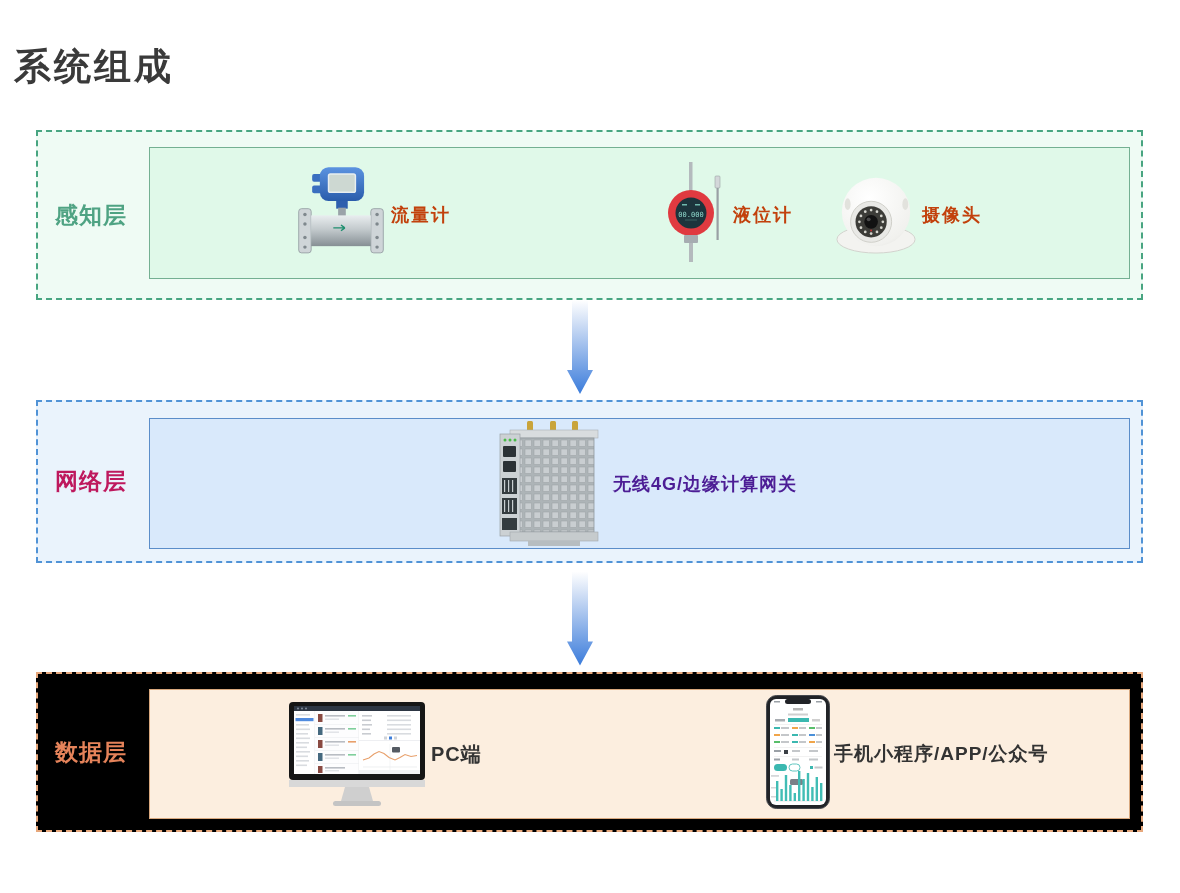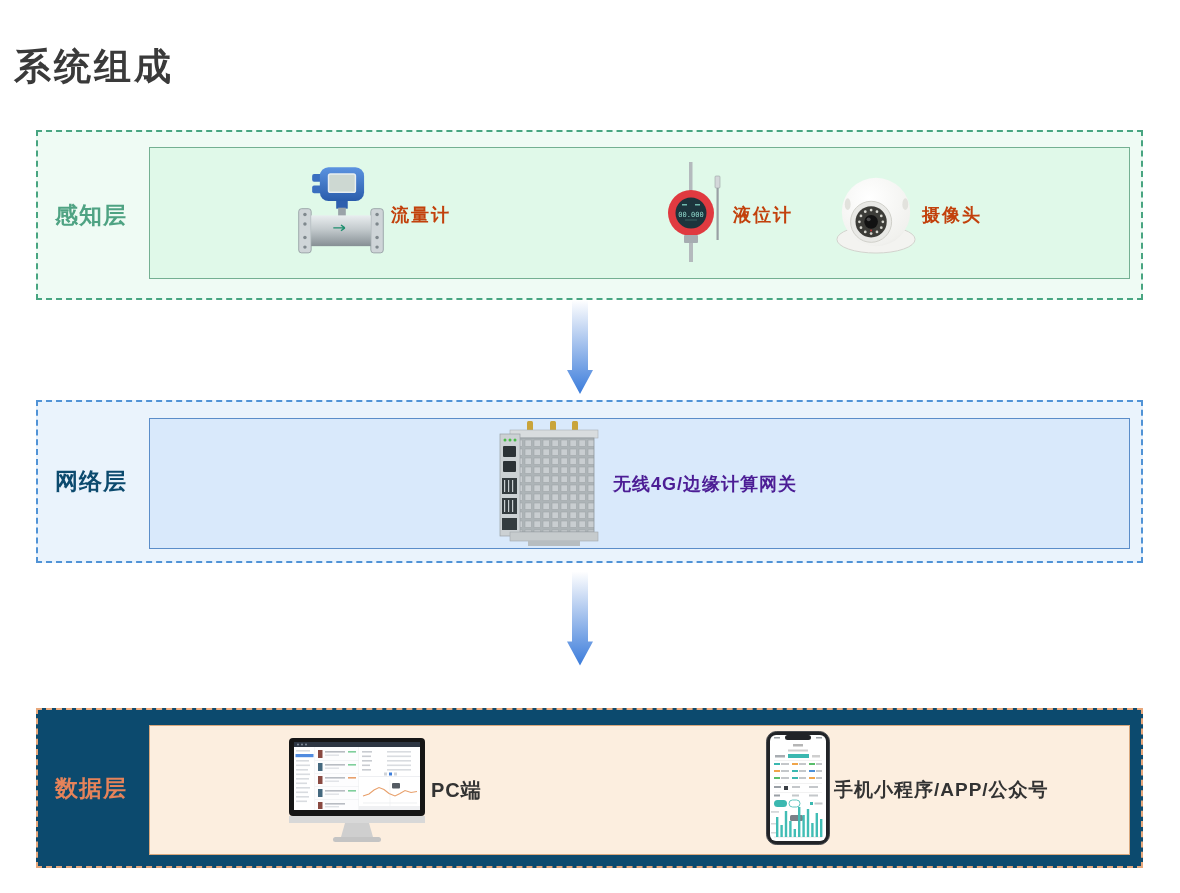--- a/index.html
+++ b/index.html
@@ -19,24 +19,24 @@
     display:flex; align-items:center;
     font-size:23px; font-weight:bold; letter-spacing:1px;
   }
   .inner-box { position:absolute; left:111px; width:981px; }
 
   .layer-perception { top:130px; height:170px; background:#EFFBF4; border-color:#48A581; }
   .layer-perception .layer-label { color:#4FA383; }
   .layer-perception .inner-box { top:15px; height:132px; background:#E0F9E9; border:1px solid #74B092; }
 
   .layer-network { top:400px; height:163px; background:#EAF3FC; border-color:#5193D6; }
-  .layer-network .layer-label { color:#0c4a6e; }
+  .layer-network .layer-label { color:#be185d; }
   .layer-network .inner-box { top:16px; height:131px; background:#D9E9FB; border:1px solid #5B8DC9; }
 
-  .layer-data { top:708px; height:160px; background:#0c4a6e; border-color:#E7A87C; }
+  .layer-data { top:672px; height:160px; background:#000000; border-color:#E7A87C; }
   .layer-data .layer-label { color:#E5835A; }
   .layer-data .inner-box { top:15px; height:130px; background:#FCEEDF; border:1px solid #D8A87E;padding-left:23px; }
 
   .device {
     position:absolute; top:3px; height:123px; width:170px;
     display:flex; flex-direction:row; align-items:center; justify-content:center;
   }
   .device-label {
     font-size:18px; font-weight:bold; color:#c2410c;
     letter-spacing:2px; margin-top:5px; line-height:1;

